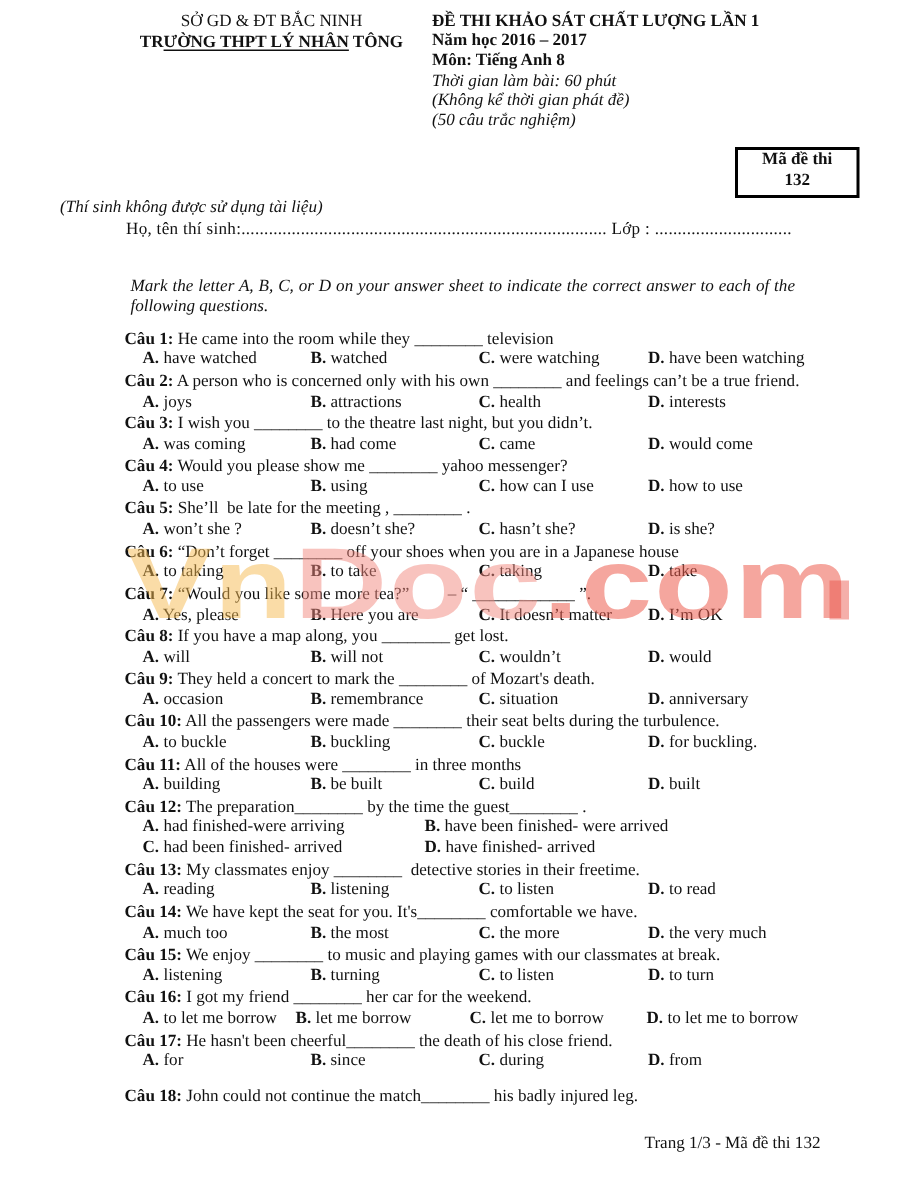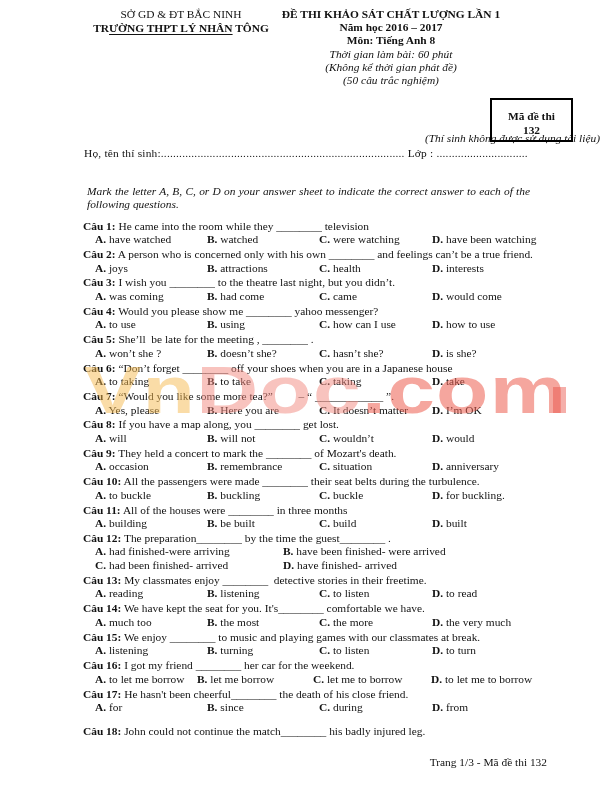--- a/index.html
+++ b/index.html
@@ -10,30 +10,30 @@
     font-size: 11.4px; color: #111; overflow: hidden;
   }
   .b  { font-weight: bold; }
   .i  { font-style: italic; }
   .bi { font-weight: normal; font-style: italic; }
   .page { position: relative; width: 600px; height: 748px; }
 
   
   .hdr { position: relative; height: 132px; }
   .hdr-left  { position: absolute; left: 70px;  top: 8px; width: 222px; text-align: center; line-height: 13.5px; }
-  .hdr-right { position: absolute; left: 273px; top: 8px; width: 236px; text-align: center; line-height: 13.2px; }
+  .hdr-right { position: absolute; left: 288px; top: 8px; width: 236px; text-align: left; line-height: 13.2px; }
   .school { font-weight: bold; }
   .ul { text-decoration: underline; text-underline-offset: 2px; }
   .code-box {
     position: absolute; left: 490px; top: 98px; width: 83px;
-    border: 2px solid #000; text-align: center; padding: 10px 2px 3px 2px; line-height: 13.5px;
-  }
-
-  
-  .notice { text-align: right; width: 560px; margin-left: 40px; line-height: 13.5px; }
+    border: 2px solid #000; text-align: center; padding: 0 2px 3px 2px; line-height: 13.5px;
+  }
+
+  
+  .notice { text-align: left; width: 560px; margin-left: 40px; line-height: 13.5px; }
   .student-line { margin-left: 84px; line-height: 14px; letter-spacing: 0.2px; }
   .instruction {
     margin: 25px 70px 8px 87px; text-align: justify; line-height: 13.6px;
   }
 
   
   .content { margin-left: 83px; margin-right: 55px; }
   .question { margin-bottom: 1.3px; }
   .question.gap-before { margin-top: 10px; }
   .q-line { line-height: 13.5px; }

